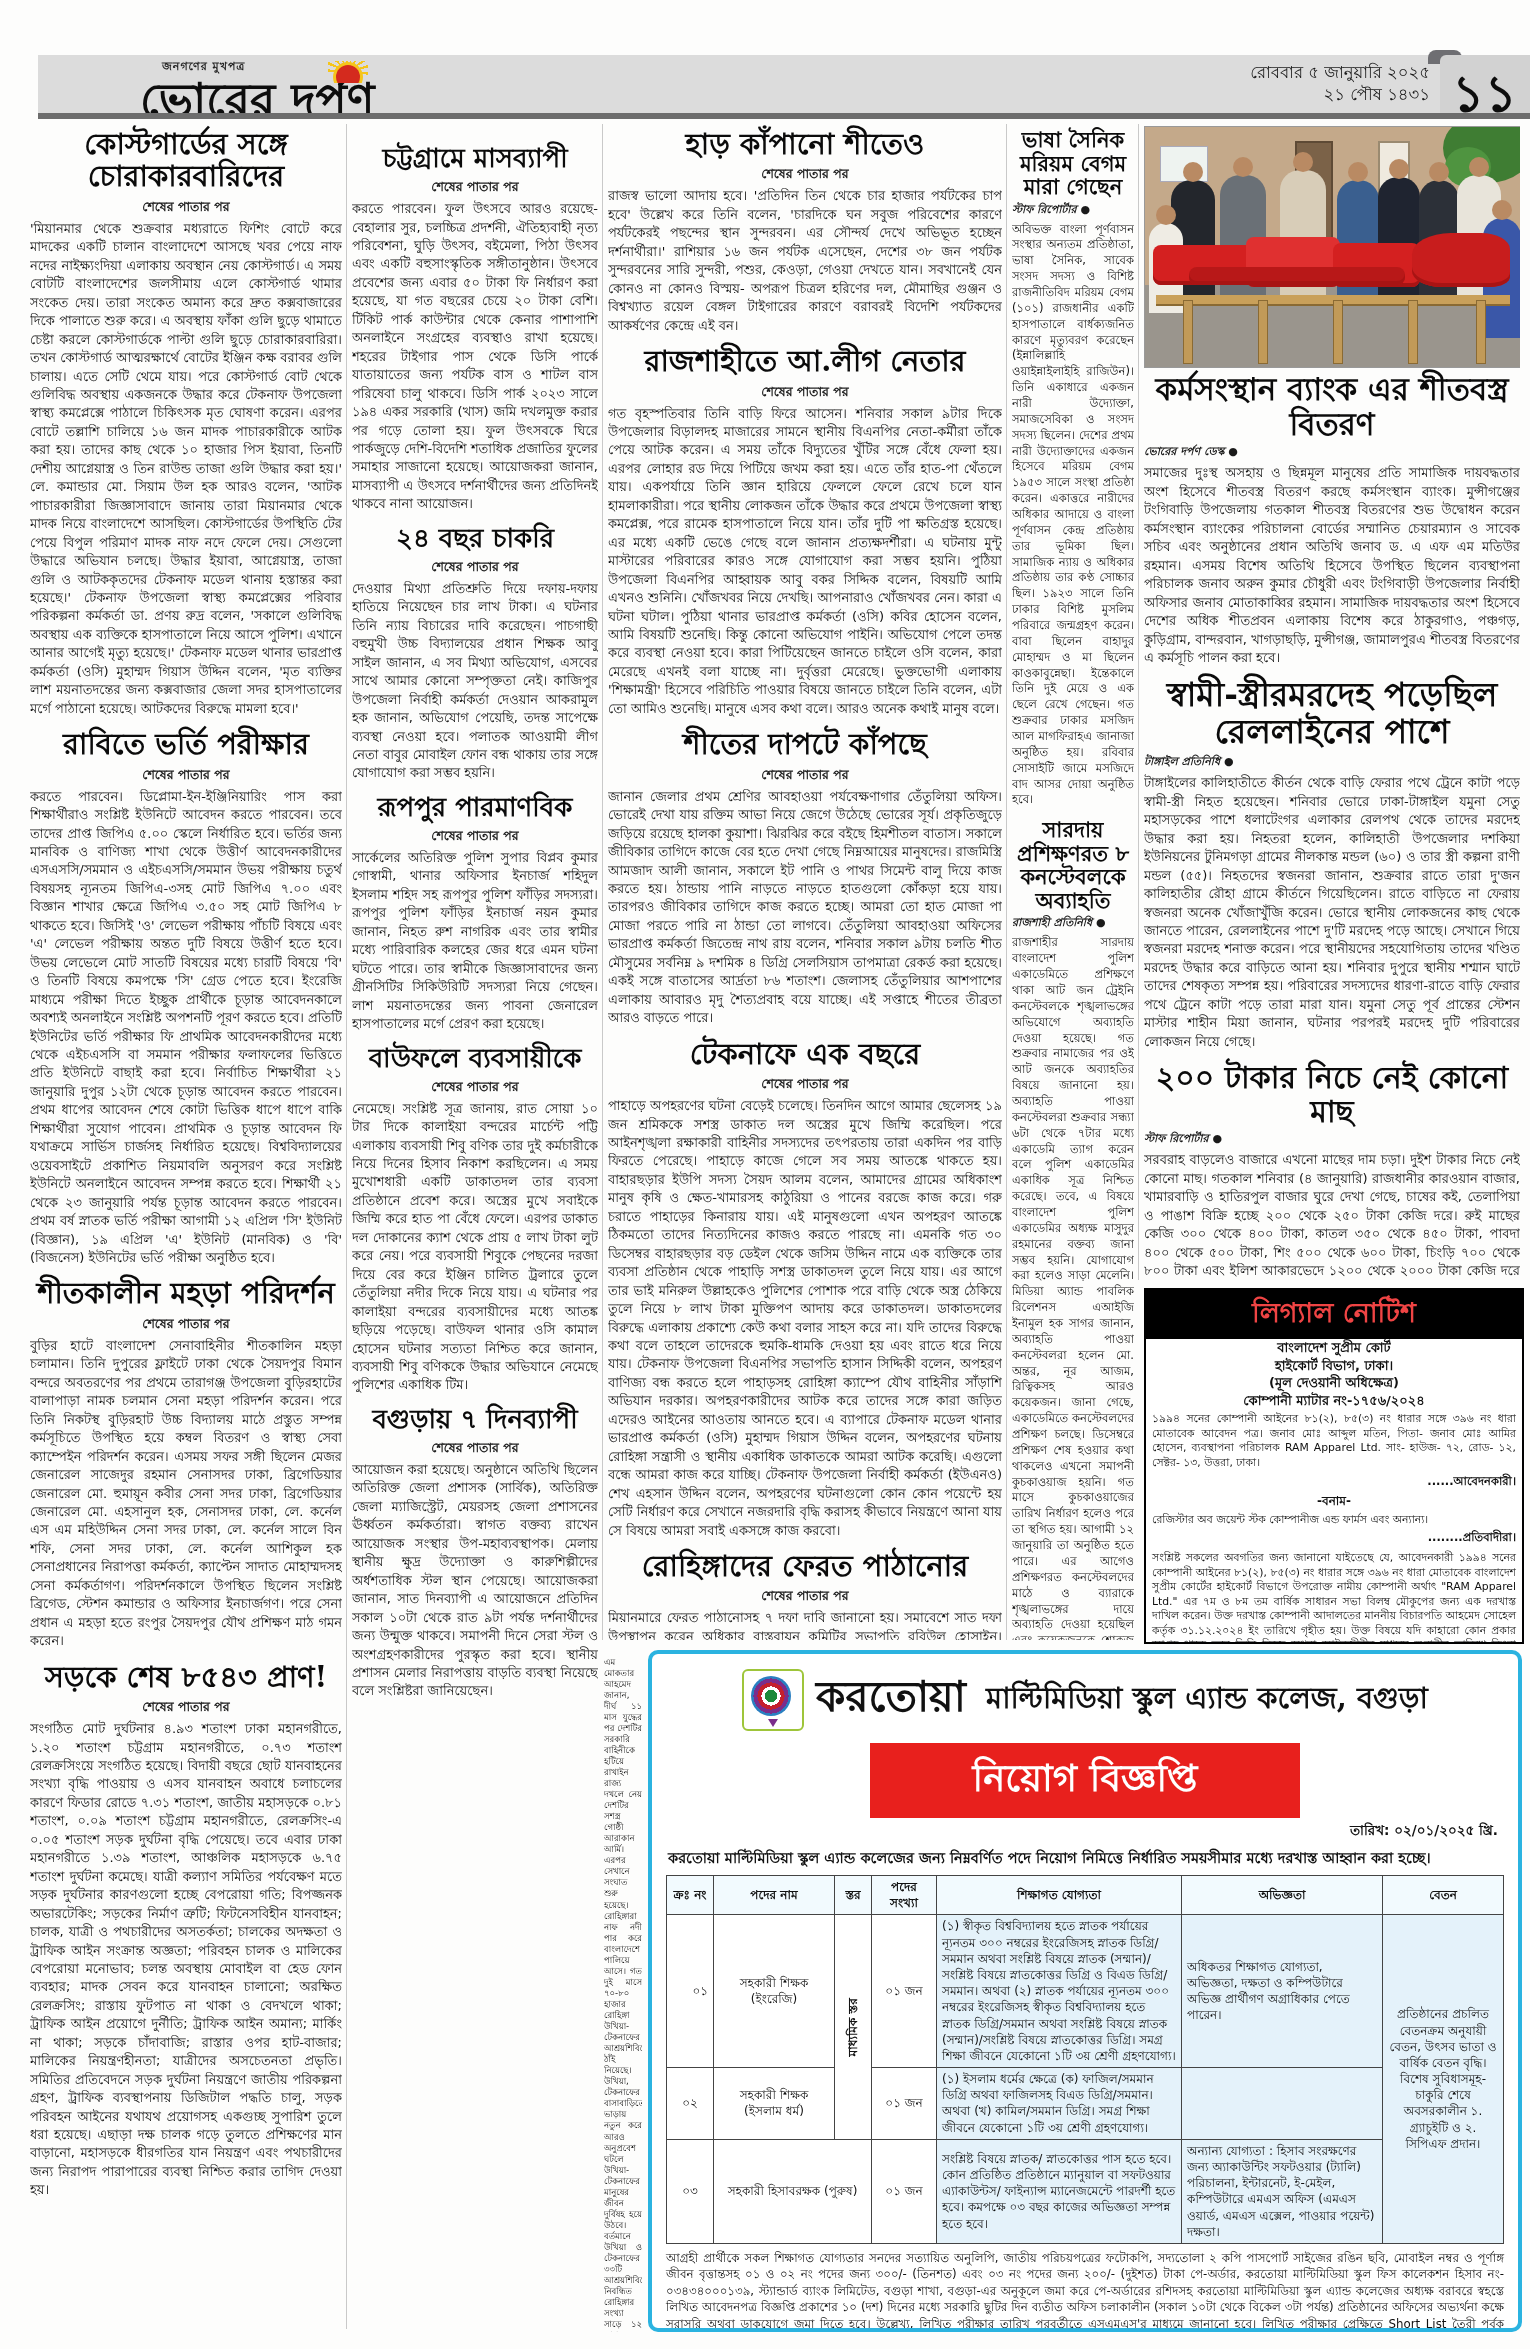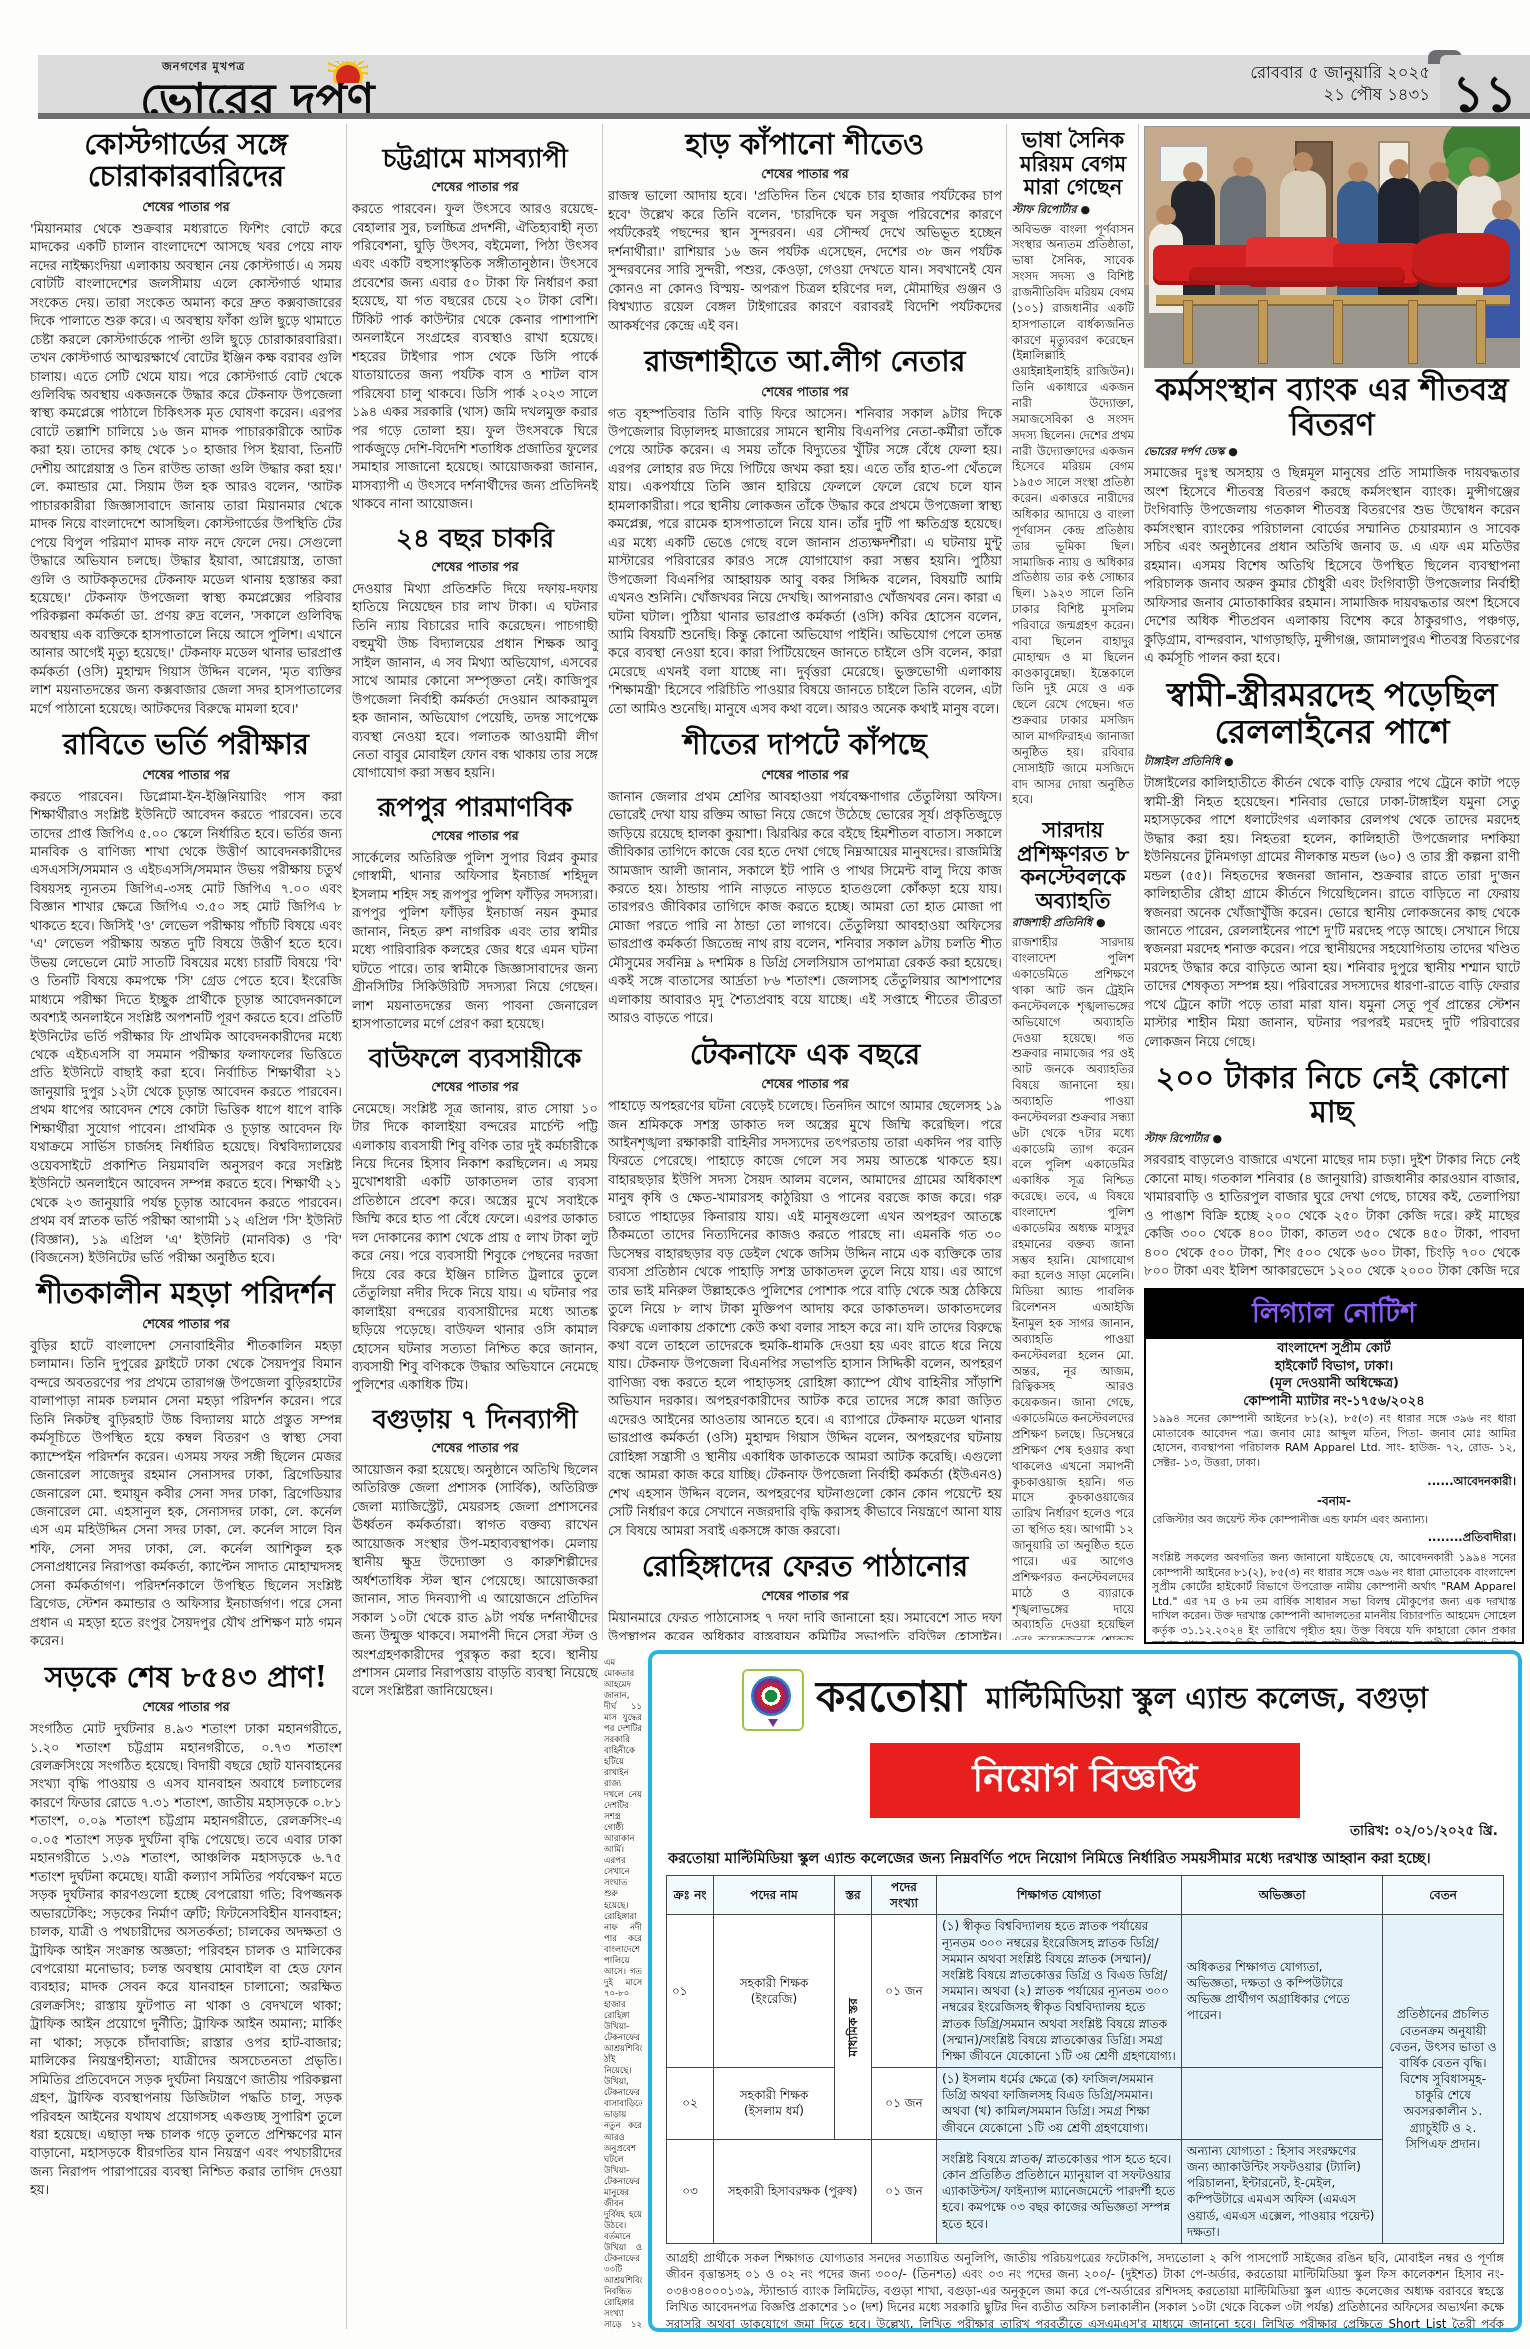--- a/index.html
+++ b/index.html
@@ -41,21 +41,21 @@
   .ph-leaf{position:absolute;border-radius:50%;background:#3f7d33;}
   .person{position:absolute;border-radius:20px 20px 0 0;}
   .person::before{content:"";position:absolute;left:50%;top:-18px;transform:translateX(-50%);
      width:20px;height:20px;border-radius:50%;background:#b98a63;}
   .blankets{position:absolute;left:2%;top:44%;width:96%;height:26%;}
   .blank{position:absolute;background:#d42020;border-radius:8px;box-shadow:inset 0 -4px 0 #a81414;}
   .tablebar{position:absolute;left:3%;top:70%;width:94%;height:9px;background:#c9a05a;box-shadow:0 2px 0 #8a6a33;}
   .tableleg{position:absolute;top:72%;width:8px;height:26%;background:#c19a58;border:1px solid #8a6a33;}
   
   .legal{position:absolute;border:2px solid #000;background:#fff;}
-  .legal-hd{background:#000;color:#8b5cf6;text-align:center;font-family:"DejaVu Serif",serif;
+  .legal-hd{background:#000;color:#ef4444;text-align:center;font-family:"DejaVu Serif",serif;
             font-weight:900;font-size:27px;padding:2px 0;}
   .legal-c{text-align:center;font-weight:bold;font-size:13px;line-height:1.35;}
   .legal-b{font-size:10.8px;line-height:1.35;text-align:justify;margin:3px 6px;}
   .legal-right{text-align:right;font-size:11.5px;font-weight:bold;margin:0 6px;}
   .legal-center{text-align:center;font-weight:bold;font-size:12px;}
   
   .ad{position:absolute;border:4px solid #2bb3e0;border-radius:10px;background:#fff;padding:10px 14px;box-sizing:border-box;}
   .ad-head{display:flex;align-items:center;gap:12px;justify-content:center;}
   .ad-logo{width:58px;height:58px;border:2px solid #9ec53a;border-radius:6px;background:#fff;position:relative;flex:0 0 auto;}
   .ad-logo-circle{position:absolute;left:7px;top:5px;width:40px;height:40px;border-radius:50%;
@@ -282,21 +282,21 @@
           <tr>
         <th style="width:36px;">ক্রঃ নং</th>
         <th style="width:110px;">পদের নাম</th>
         <th style="width:26px;">স্তর</th>
         <th style="width:54px;">পদের সংখ্যা</th>
         <th>শিক্ষাগত যোগ্যতা</th>
         <th style="width:190px;">অভিজ্ঞতা</th>
         <th style="width:110px;">বেতন</th>
       </tr>
       <tr>
-        <td style="text-align:left;margin-left:29px;">০১</td>
+        <td style="text-align:right;margin-left:29px;">০১</td>
         <td style="text-align:center;">সহকারী শিক্ষক (ইংরেজি)</td>
         <td class="vert" rowspan="2">মাধ্যমিক স্তর</td>
         <td style="text-align:center;">০১ জন</td>
         <td class="cell-blue">(১) স্বীকৃত বিশ্ববিদ্যালয় হতে স্নাতক পর্যায়ের ন্যূনতম ৩০০ নম্বরের ইংরেজিসহ স্নাতক ডিগ্রি/সমমান অথবা সংশ্লিষ্ট বিষয়ে স্নাতক (সম্মান)/সংশ্লিষ্ট বিষয়ে স্নাতকোত্তর ডিগ্রি ও বিএড ডিগ্রি/সমমান। অথবা (২) স্নাতক পর্যায়ের ন্যূনতম ৩০০ নম্বরের ইংরেজিসহ স্বীকৃত বিশ্ববিদ্যালয় হতে স্নাতক ডিগ্রি/সমমান অথবা সংশ্লিষ্ট বিষয়ে স্নাতক (সম্মান)/সংশ্লিষ্ট বিষয়ে স্নাতকোত্তর ডিগ্রি। সমগ্র শিক্ষা জীবনে যেকোনো ১টি ৩য় শ্রেণী গ্রহণযোগ্য।</td>
         <td class="cell-blue">অধিকতর শিক্ষাগত যোগ্যতা, অভিজ্ঞতা, দক্ষতা ও কম্পিউটারে অভিজ্ঞ প্রার্থীগণ অগ্রাধিকার পেতে পারেন।</td>
         <td class="cell-blue" rowspan="3" style="text-align:center;">প্রতিষ্ঠানের প্রচলিত বেতনক্রম অনুযায়ী বেতন, উৎসব ভাতা ও বার্ষিক বেতন বৃদ্ধি। বিশেষ সুবিধাসমূহ- চাকুরি শেষে অবসরকালীন ১. গ্র্যাচুইটি ও ২. সিপিএফ প্রদান।</td>
       </tr>
       <tr>
         <td style="text-align:center;">০২</td>
         <td style="text-align:center;">সহকারী শিক্ষক (ইসলাম ধর্ম)</td>

